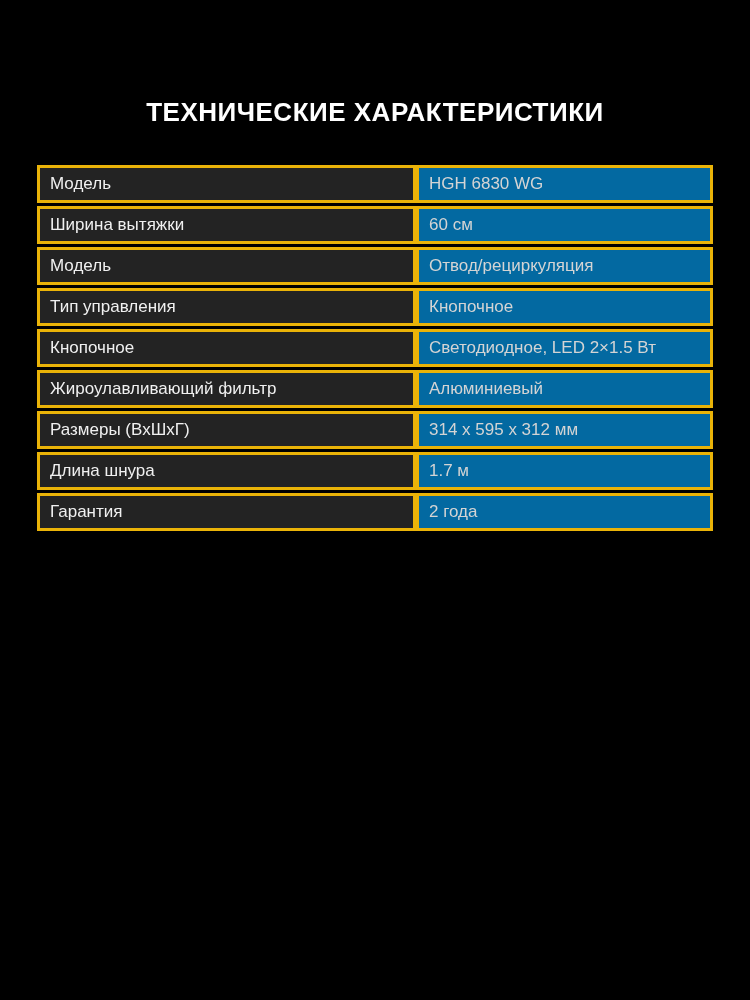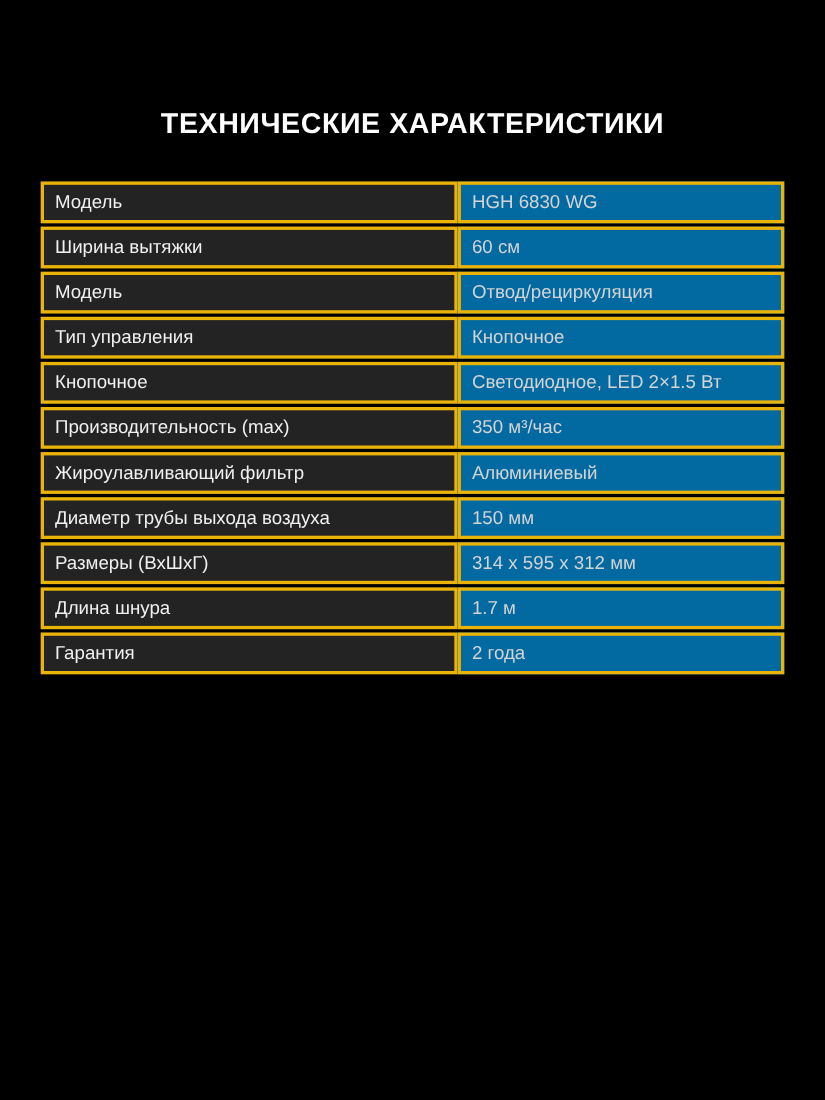--- a/index.html
+++ b/index.html
@@ -73,30 +73,22 @@
         </tr>
         <tr>
           <td class="label">Тип управления</td>
           <td class="value">Кнопочное</td>
         </tr>
         <tr>
           <td class="label">Кнопочное</td>
           <td class="value">Светодиодное, LED 2×1.5 Вт</td>
         </tr>
         <tr>
-          <td class="label">Производительность (max)</td>
-          <td class="value">350 м³/час</td>
-        </tr>
-        <tr>
           <td class="label">Жироулавливающий фильтр</td>
           <td class="value">Алюминиевый</td>
-        </tr>
-        <tr>
-          <td class="label">Диаметр трубы выхода воздуха</td>
-          <td class="value">150 мм</td>
         </tr>
         <tr>
           <td class="label">Размеры (ВхШхГ)</td>
           <td class="value">314 х 595 х 312 мм</td>
         </tr>
         <tr>
           <td class="label">Длина шнура</td>
           <td class="value">1.7 м</td>
         </tr>
         <tr>

